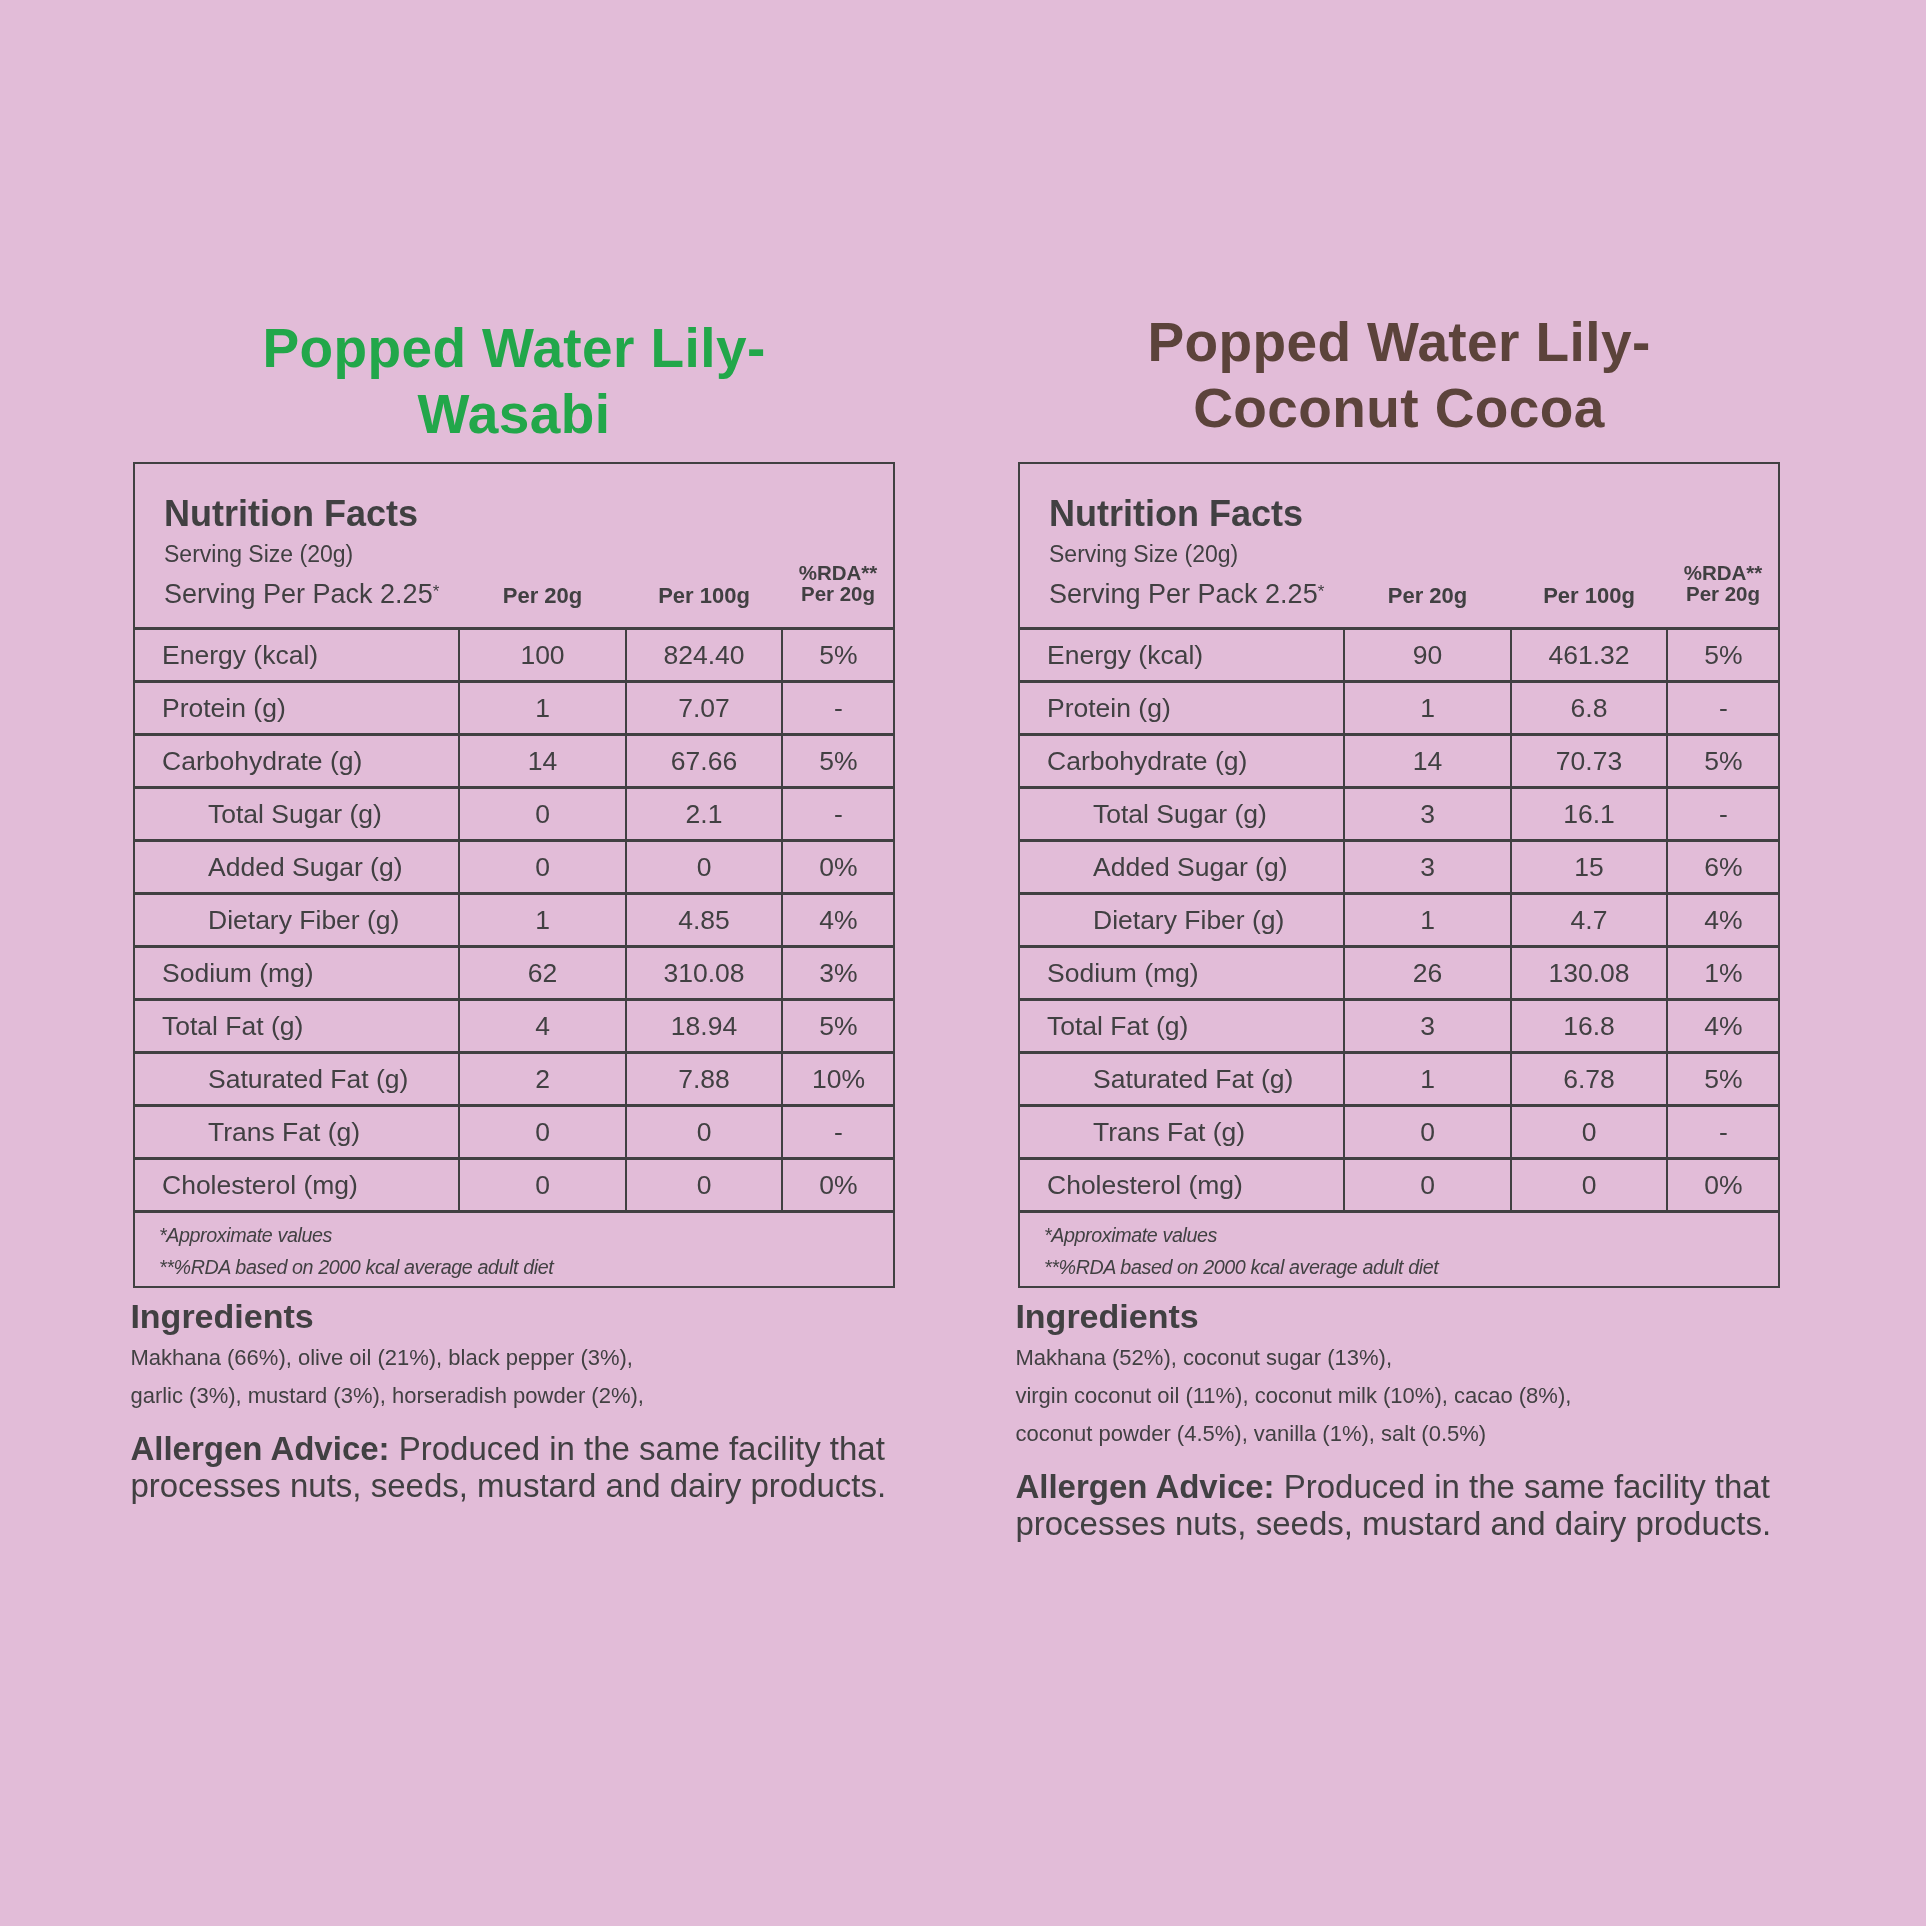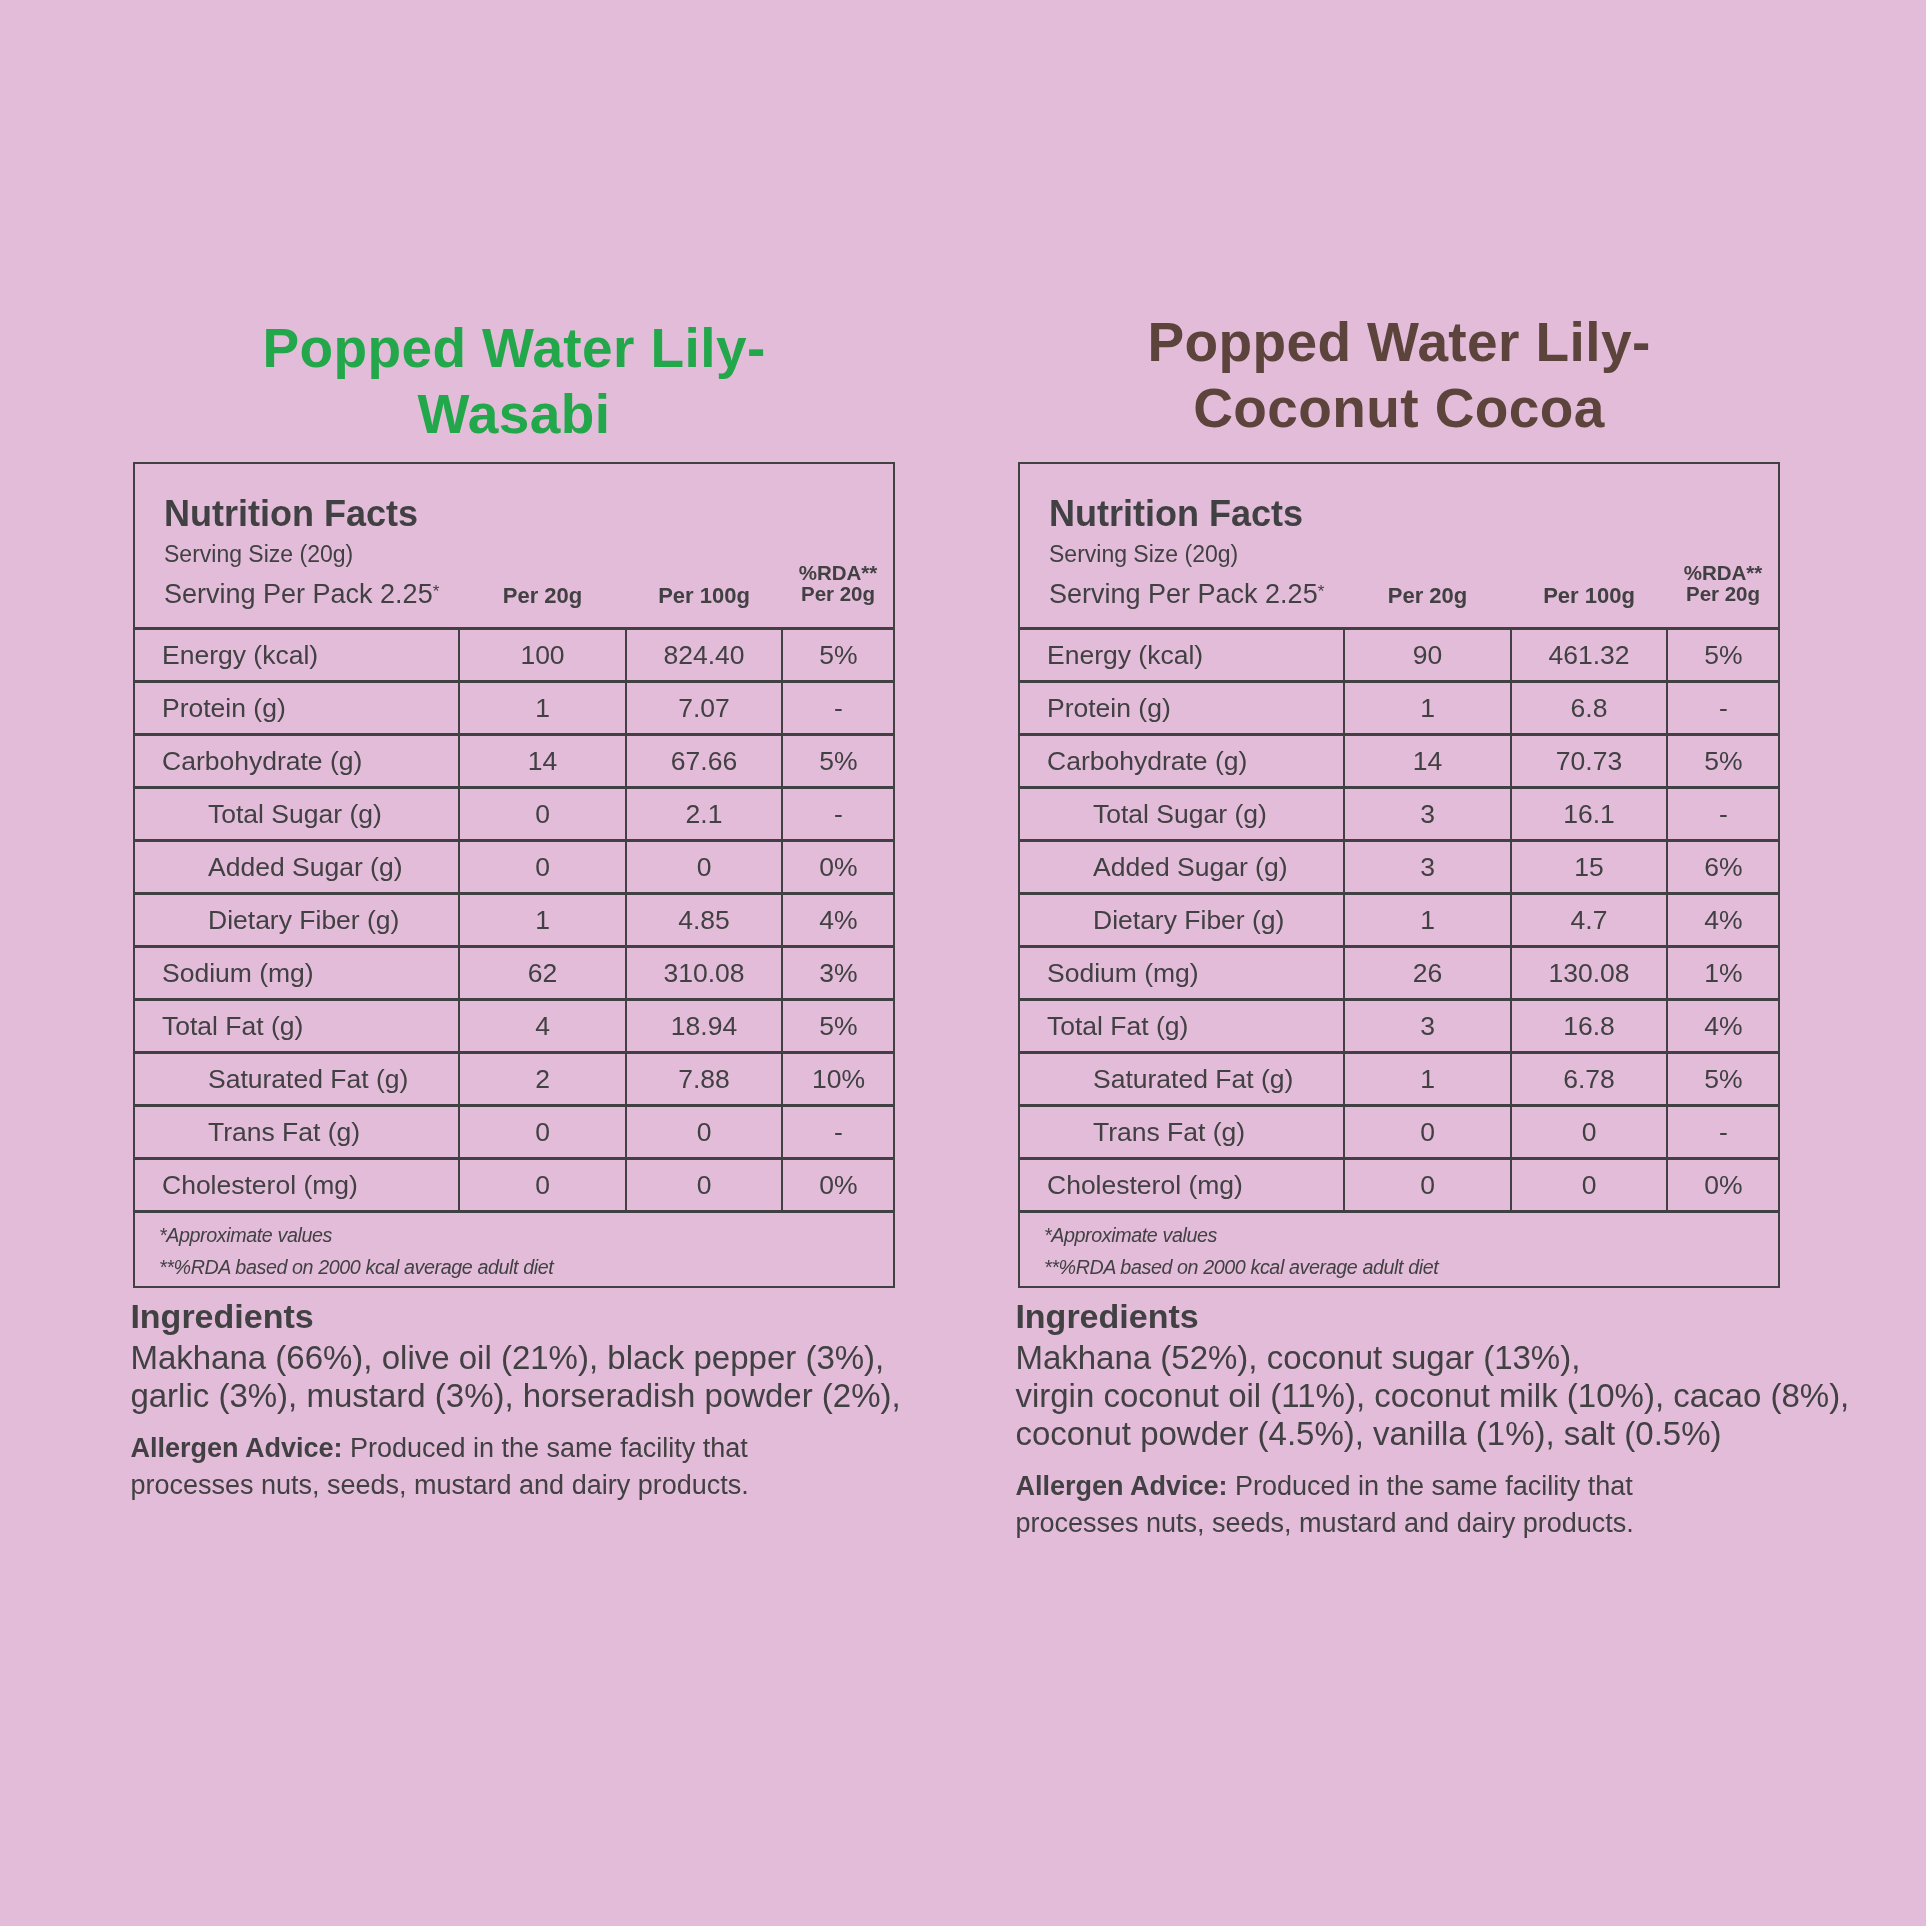--- a/index.html
+++ b/index.html
@@ -114,27 +114,27 @@
     top: 1297px;
     left: -2.6px;
     width: 813px;
   }
   .ing-title {
     font-weight: bold;
     font-size: 34px;
     line-height: 39px;
   }
   .ing-text {
-    font-size: 33px;
+    font-size: 22px;
     line-height: 38px;
     margin-top: 3.4px;
   }
   .ing-line { display: block; white-space: nowrap; }
   .allergen {
-    font-size: 27px;
+    font-size: 33px;
     line-height: 37px;
     margin-top: 14.6px;
   }
   .allergen b { font-weight: bold; }
   .allergen-line { display: block; white-space: nowrap; }
 </style>
 </head>
 <body>
 
 <section class="product left">

